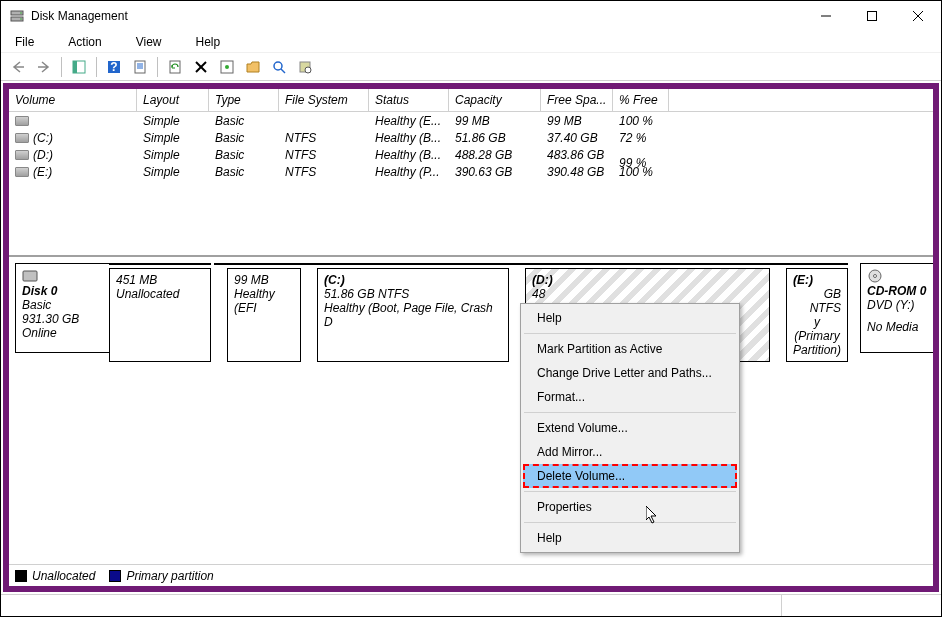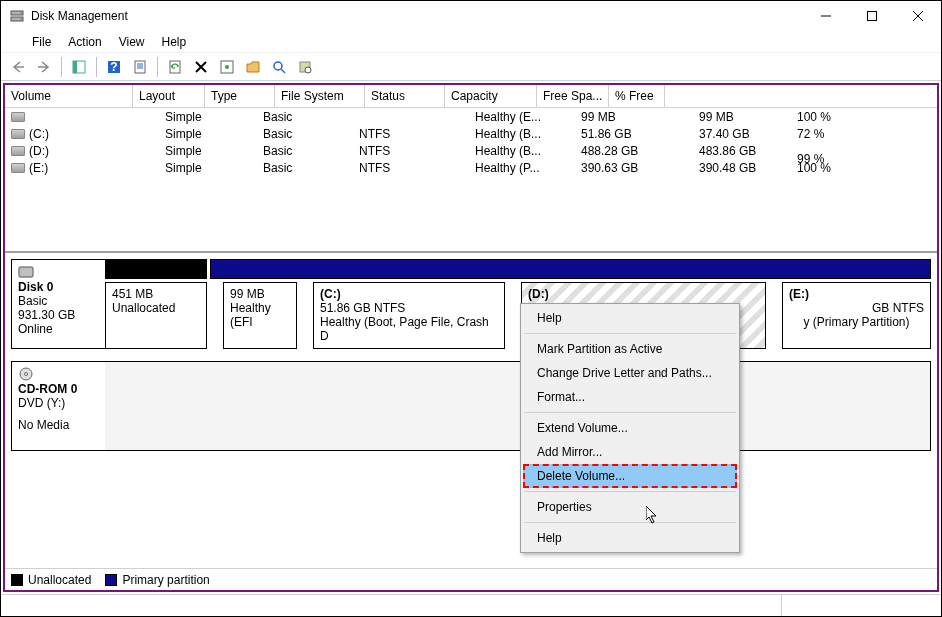--- a/index.html
+++ b/index.html
@@ -3,34 +3,34 @@
   <meta charset="utf-8">
   <style>
     * { box-sizing: border-box; margin: 0; padding: 0; font-family: "Segoe UI", Tahoma, sans-serif; font-size: 12px; }
     body { background: #fff; }
     .window { width: 942px; height: 617px; border: 1px solid #000; display: flex; flex-direction: column; position: relative; }
     .titlebar { height: 30px; display: flex; align-items: center; padding: 0 0 0 8px; }
     .titlebar-icon { width: 16px; height: 16px; margin-right: 6px; display: flex; align-items: center; justify-content: center; }
     .titlebar-title { flex: 1; font-size: 12px; }
     .titlebar-btns { display: flex; }
     .titlebar-btn { width: 46px; height: 30px; display: flex; align-items: center; justify-content: center; font-size: 14px; cursor: default; }
-    .menubar { height: 22px; display: flex; align-items: center; padding: 0 23px; gap: 1px; border-bottom: 1px solid #f0f0f0; }
+    .menubar { height: 22px; display: flex; align-items: center; padding: 0 6px; gap: 18px; border-bottom: 1px solid #f0f0f0; }
     .menu-item { padding: 2px 8px; cursor: default; }
     .toolbar { height: 28px; display: flex; align-items: center; padding: 0 6px; gap: 4px; border-bottom: 1px solid #d0d0d0; }
     .tbtn { width: 22px; height: 22px; display: flex; align-items: center; justify-content: center; border: 1px solid transparent; }
     .tsep { width: 1px; height: 20px; background: #c0c0c0; margin: 0 2px; }
     .content { flex: 1; display: flex; flex-direction: column; border: 0; padding: 2px; }
-    .panel { flex: 1; border: 2px solid #701a75; display: flex; flex-direction: column; overflow: hidden; }
+    .panel { flex: 1; border: 6px solid #701a75; display: flex; flex-direction: column; overflow: hidden; font-style: italic; }
     .volume-header { display: flex; background: #fff; border-bottom: 1px solid #d0d0d0; }
     .vh-cell { padding: 4px 6px; border-right: 1px solid #d0d0d0; white-space: nowrap; overflow: hidden; }
     .volume-list { flex: 0 0 auto; }
-    .vrow { display: flex; height: 17px; align-items: center; gap: 26px; }
+    .vrow { display: flex; height: 17px; align-items: center; }
     .vcell { padding: 0 6px; white-space: nowrap; overflow: hidden; display:flex; align-items:center; gap:4px;}
     .vol-icon { width:14px; height:10px; background: linear-gradient(#d0d0d0,#a0a0a0); border:1px solid #888; border-radius:1px; display:inline-block;}
-    .graphical { flex: 1; border-top: 2px solid #a0a0a0; padding: 6px; display: flex; flex-direction: column; gap: 12px; overflow: hidden; }
+    .graphical { flex: 1; border-top: 2px solid #a0a0a0; padding: 6px; display: flex; flex-direction: row; gap: 12px; overflow: hidden; }
     .disk-row { display: flex; height: 90px; }
     .disk-info { width: 94px; border: 1px solid #000; border-right: none; padding: 4px 6px; display: flex; flex-direction: column; }
     .disk-name { font-weight: bold; }
     .disk-partitions { flex: 1; display: flex; flex-direction: column; }
     .disk-top-stripe { height: 20px; display: flex; gap: 3px; margin-bottom: 3px; }
     .stripe { border: 1px solid #000; }
     .disk-boxes { flex: 1; display: flex; gap: 16px; }
     .part-box { border: 1px solid #000; padding: 4px 6px; display: flex; flex-direction: column; overflow: hidden; }
     .part-box.hatched { background: repeating-linear-gradient(135deg, #fff, #fff 6px, #e0e0e0 6px, #e0e0e0 12px); }
     .part-label { font-weight: bold; }

